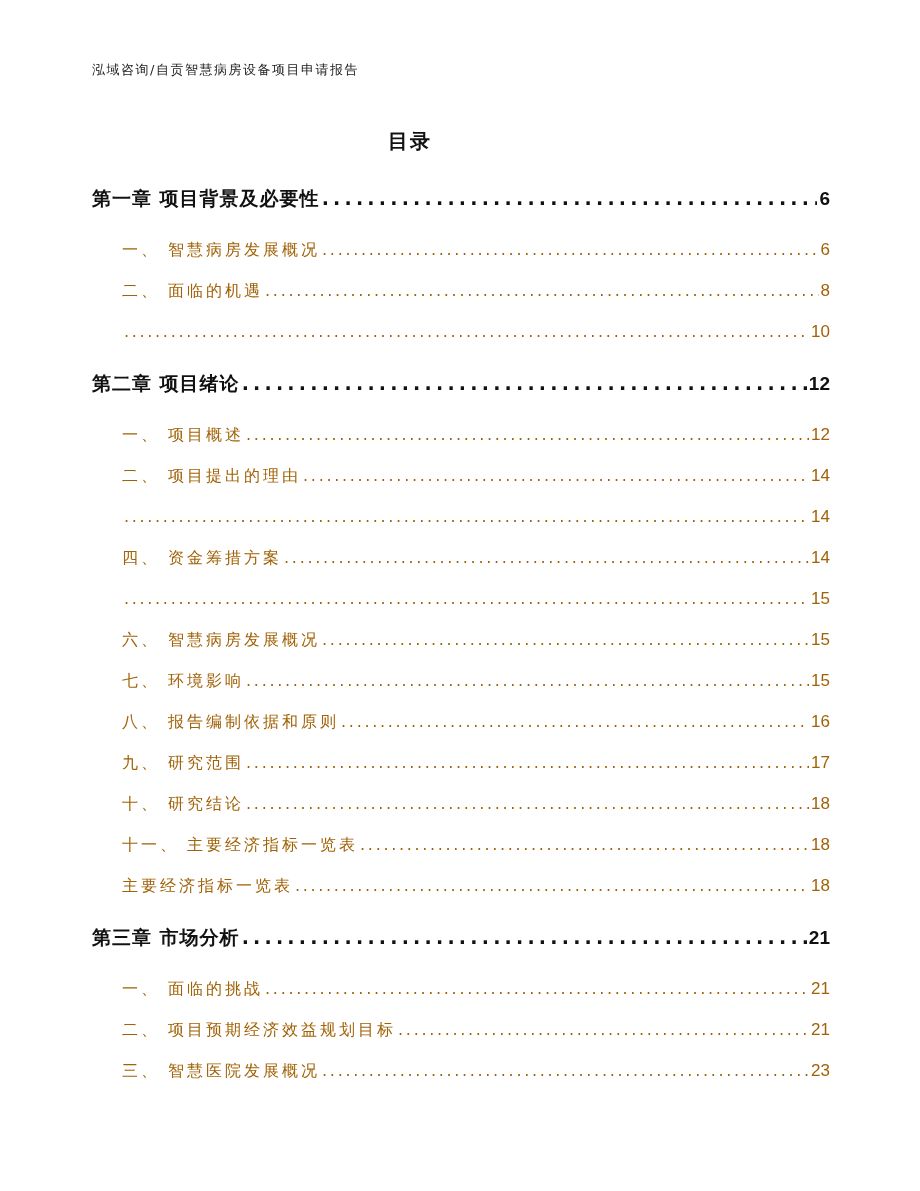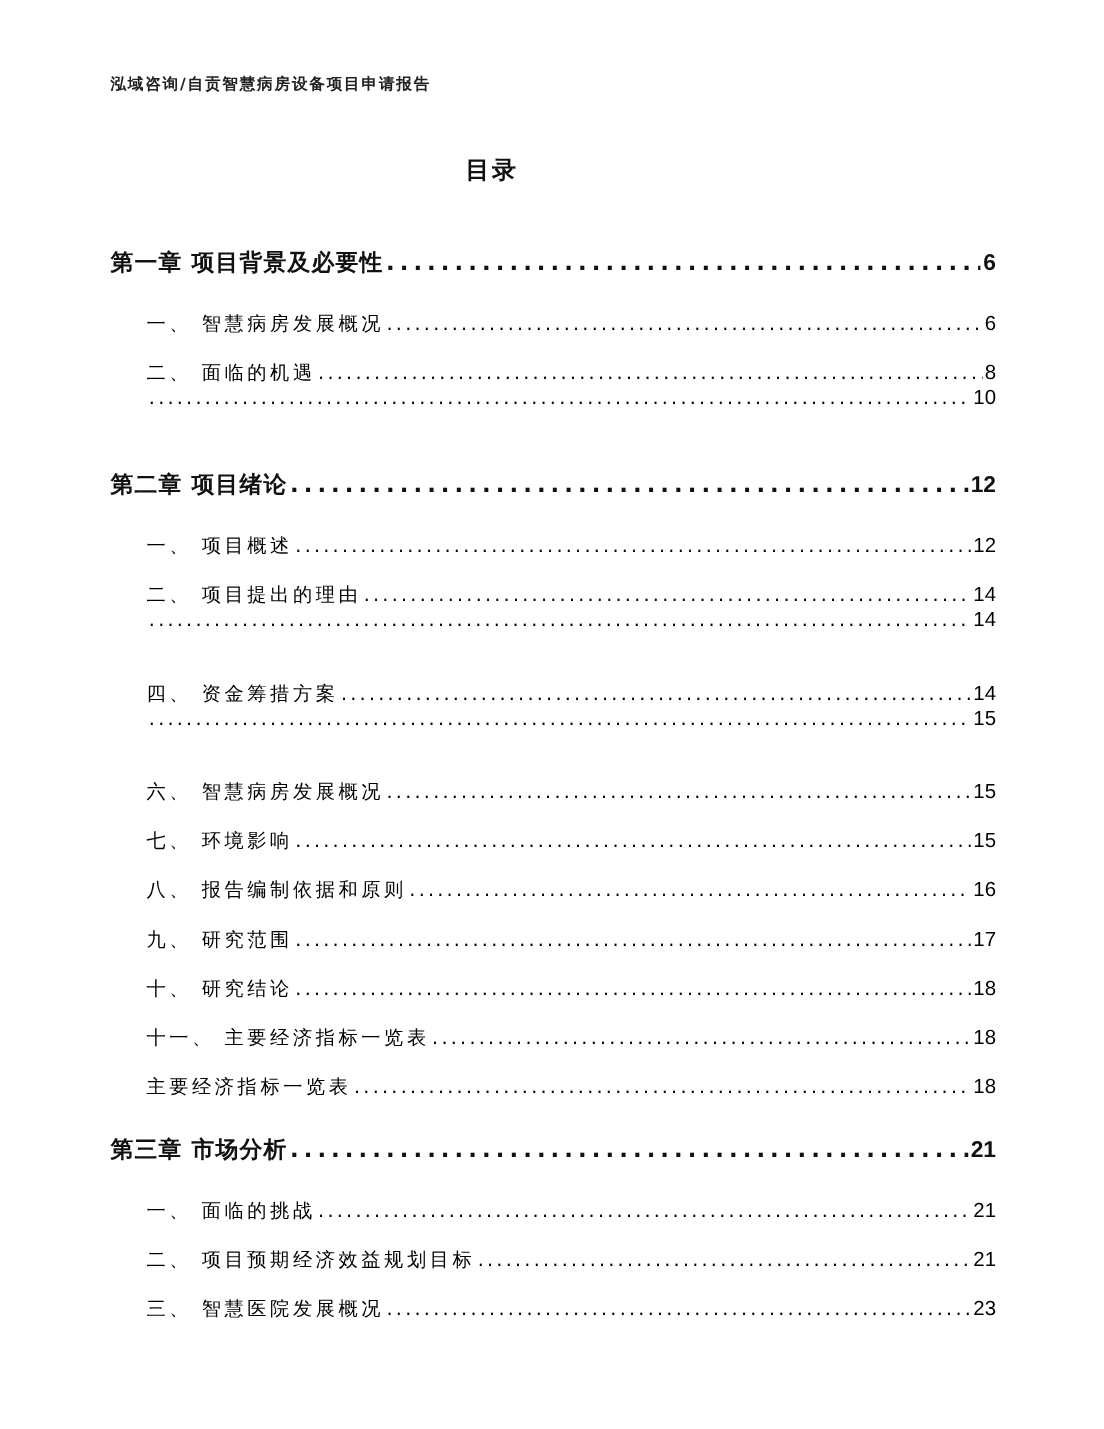--- a/index.html
+++ b/index.html
@@ -16,21 +16,20 @@
     font-family: "DejaVu Sans", "Liberation Sans", sans-serif;
   }
   .running-header {
     position: absolute;
     left: 92px;
     top: 61px;
     font-size: 13px;
     letter-spacing: 1.5px;
     color: #222;
     font-family: "DejaVu Sans", sans-serif;
-    font-weight: bold;
   }
   .toc-title {
     position: absolute;
     left: 0;
     width: 820px;
     top: 128px;
     text-align: center;
     font-size: 20px;
     font-weight: bold;
     letter-spacing: 2px;
@@ -46,21 +45,20 @@
     position: absolute;
     left: 0;
     width: 738px;
     display: flex;
     align-items: baseline;
     white-space: nowrap;
   }
   .toc-row .label {
     flex: 0 0 auto;
     letter-spacing: 3px;
-    margin-top: 20px;
   }
   .toc-row .leader {
     flex: 1 1 auto;
     overflow: hidden;
     margin: 0 2px;
     position: relative;
   }
   .toc-row .leader::before {
     content: ". . . . . . . . . . . . . . . . . . . . . . . . . . . . . . . . . . . . . . . . . . . . . . . . . . . . . . . . . . . . . . . . . . . . . . . . . . . . . . . . . . . . . . . . . . . . . . . . . . . . . . . . . . . . . . . . . . . . . . . . . . . . . . . . . . . . . . . . . . . . . . . . . . . . . . . . . . . . . . . . . . . . . . . . . . . . . . . . . . . . . . . .";
     letter-spacing: -1.2px;
@@ -70,21 +68,21 @@
     font-family: "Liberation Sans", sans-serif;
   }
   .toc-row.chapter {
     font-size: 19px;
     font-weight: bold;
   }
   .toc-row.chapter .label { letter-spacing: 1px; }
   .toc-row.chapter .page { font-size: 19px; font-weight: bold; }
   .toc-row.section {
     font-size: 16px;
-    color: #000000;
+    color: #a16207;
     padding-left: 30px;
     width: 708px;
   }
   .toc-row.section.flush {
     padding-left: 30px;
   }
   .toc-row.section .page { font-size: 17px; }
 </style>
 </head>
 <body>

